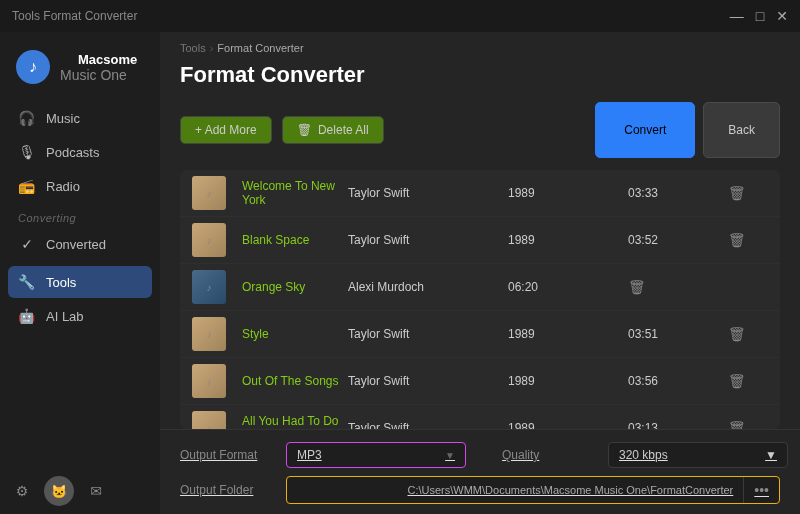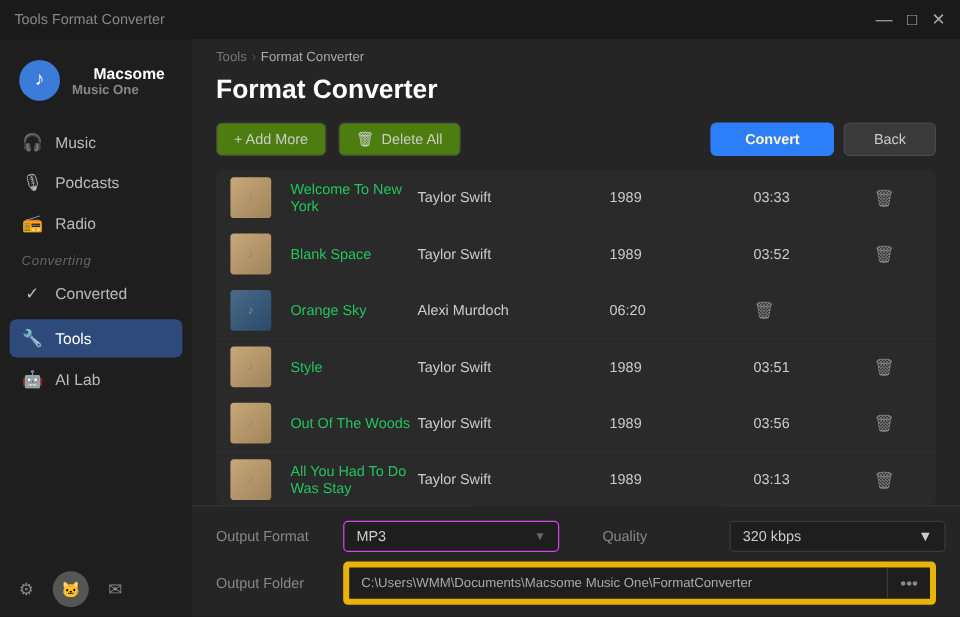--- a/index.html
+++ b/index.html
@@ -77,23 +77,22 @@
       color: white;
       flex-shrink: 0;
     }
     .logo-text .app-name {
       font-size: 13px;
       font-weight: 600;
       color: #fff;
       margin-left: 18px;
     }
     .logo-text .app-sub {
-      font-size: 11px;
+      font-size: 14px;
       color: #888;
-      font-weight: bold;
     }
 
     .sidebar-nav {
       display: flex;
       flex-direction: column;
       gap: 2px;
       padding: 0 8px;
     }
     .sidebar-item {
       display: flex;
@@ -195,23 +194,23 @@
       border-radius: 5px;
       font-size: 12px;
       cursor: pointer;
       border: 1px solid #444;
       background: #4d7c0f;
       color: #ccc;
     }
     .btn-primary {
       background: #2d7ff9;
       border-color: #2d7ff9;
-      color: #fef9c3;
-      font-weight: 700;
-      padding: 6px 28px;
+      color: #000000;
+      font-weight: 400;
+      padding: 20px 28px;
     }
     .btn-secondary {
       background: #3a3a3a;
       border-color: #4a4a4a;
       color: #ccc;
       padding: 6px 24px;
     }
     .toolbar-right {
       margin-left: auto;
       display: flex;
@@ -264,28 +263,29 @@
       overflow: hidden;
     }
     .thumb-1 { background: linear-gradient(135deg, #c8a87a, #a0845a); }
     .thumb-2 { background: linear-gradient(135deg, #c8a87a, #a0845a); }
     .thumb-3 { background: linear-gradient(135deg, #4a6a8a, #2a4a6a); }
     .thumb-4 { background: linear-gradient(135deg, #c8a87a, #a0845a); }
     .thumb-5 { background: linear-gradient(135deg, #c8a87a, #a0845a); }
     .thumb-6 { background: linear-gradient(135deg, #c8a87a, #a0845a); }
 
     .track-title-cell { display: flex; align-items: center; gap: 10px; }
-    .track-name { font-size: 12px; color: #22c55e; }
+    .track-name { font-size: 12px; color: #84cc16; }
     .delete-btn { cursor: pointer; color: #888; font-size: 14px; }
 
     
     .footer {
       padding: 12px 20px 10px;
       background: #252525;
       border-top: 1px solid #333;
+      text-decoration: underline;
     }
     .footer-row {
       display: flex;
       align-items: center;
       gap: 16px;
       margin-bottom: 8px;
     }
     .footer-row:last-child { margin-bottom: 0; }
     .footer-label {
       font-size: 12px;
@@ -305,23 +305,24 @@
       color: #ccc;
       cursor: pointer;
       min-width: 180px;
     }
     .select-box .arrow { color: #666; font-size: 10px; margin-left: 20px; }
 
     .folder-box {
       display: flex;
       align-items: center;
       background: #1e1e1e;
-      border: 5px solid #eab308;
+      border: 1px solid #eab308;
       border-radius: 4px;
       flex: 1;
+      text-align: right;
     }
     .folder-path {
       padding: 5px 10px;
       font-size: 11px;
       color: #aaa;
       flex: 1;
     }
     .folder-btn {
       padding: 5px 10px;
       border-left: 1px solid #3a3a3a;
@@ -470,21 +471,21 @@
         </div>
         <div>Taylor Swift</div>
         <div>1989</div>
         <div>03:51</div>
         <div class="delete-btn">🗑</div>
       </div>
 
       <div class="table-row">
         <div class="track-thumb thumb-5">♪</div>
         <div class="track-title-cell">
-          <span class="track-name">Out Of The Woods</span>
+          <span class="track-name">Out Of The Songs</span>
         </div>
         <div>Taylor Swift</div>
         <div>1989</div>
         <div>03:56</div>
         <div class="delete-btn">🗑</div>
       </div>
 
       <div class="table-row">
         <div class="track-thumb thumb-6">♪</div>
         <div class="track-title-cell">

